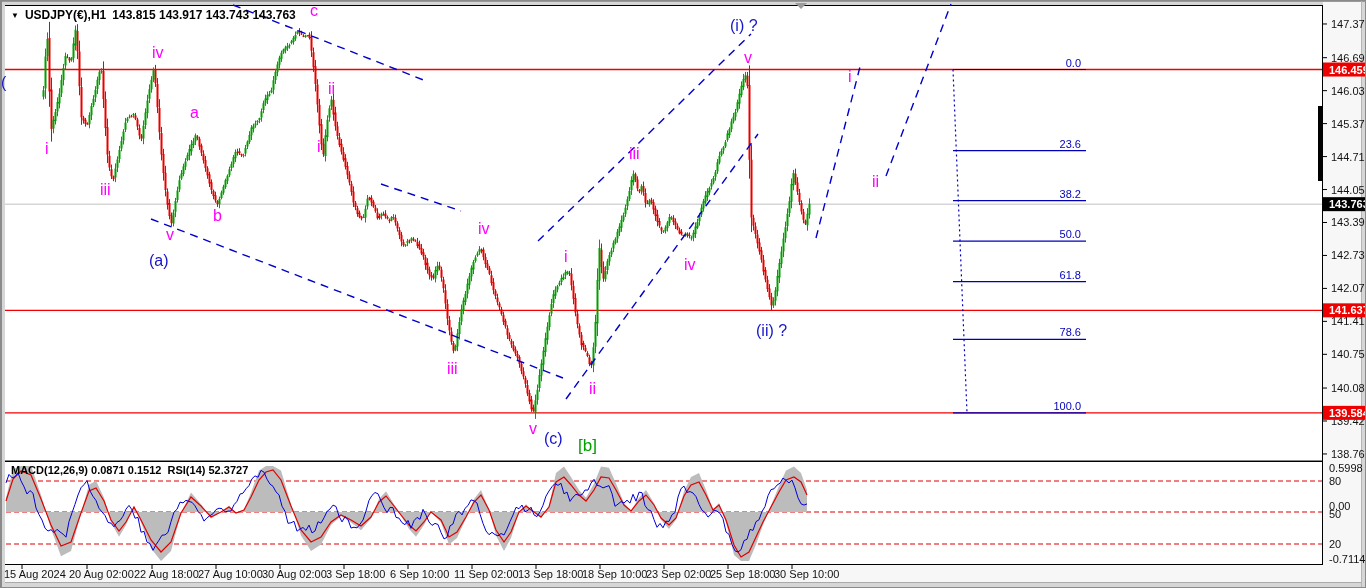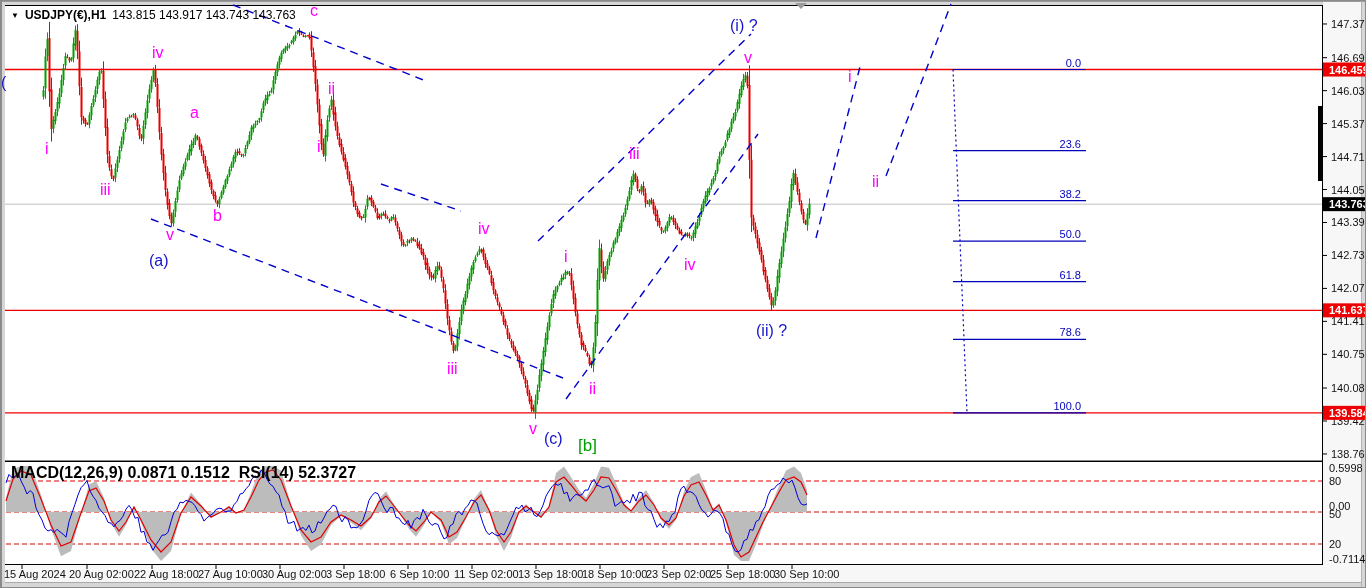--- a/index.html
+++ b/index.html
@@ -2,22 +2,22 @@
 <html><head>
 <meta charset="utf-8">
 <style>
   html,body{margin:0;padding:0;background:#c9c9c9;}
   .window{position:relative;width:1366px;height:588px;background:#d6d6d6;overflow:hidden;
           font-family:"Liberation Sans",sans-serif;border:1px solid #8a8a8a;box-sizing:border-box;}
   #chart-svg{position:absolute;left:0;top:0;}
   .title-overlay{position:absolute;left:10px;top:7px;font-size:12px;font-weight:bold;color:#000;
                  display:flex;align-items:center;gap:6px;white-space:pre;}
   .title-overlay .dd{font-size:8px;color:#000;cursor:pointer;}
-  .title-overlay .ohlc{font-weight:normal;}
-  .indicator-label{position:absolute;left:10px;top:463px;font-size:16px;font-weight:bold;color:#000;white-space:pre;}
+  .title-overlay .ohlc{font-weight:bold;}
+  .indicator-label{position:absolute;left:10px;top:463px;font-size:11px;font-weight:bold;color:#000;white-space:pre;}
 </style>
 </head>
 <body>
 
 <div class="window">
   <svg id="chart-svg" width="1366" height="588">
       <g>
         <rect x="0" y="0" width="1366" height="588" fill="#d6d6d6"></rect>
         <rect x="4" y="5" width="1317" height="454" fill="#ffffff"></rect>
         <rect x="4" y="461" width="1317" height="102" fill="#ffffff"></rect>

